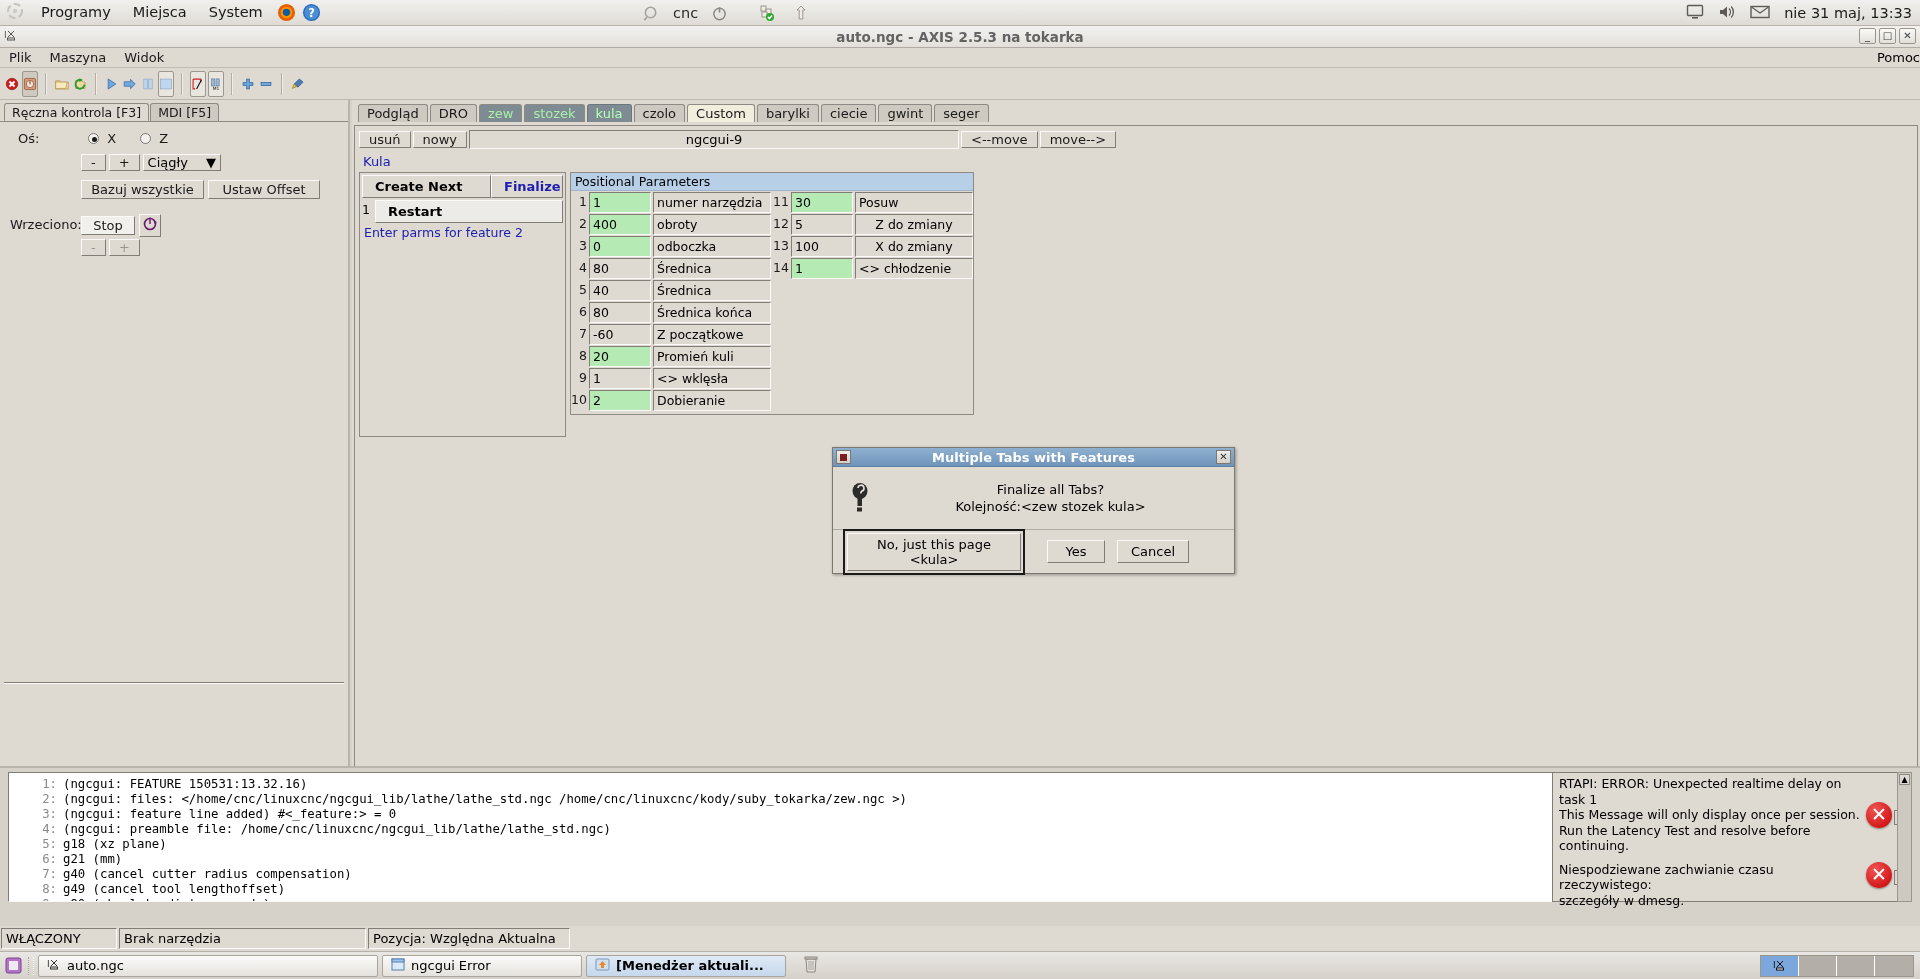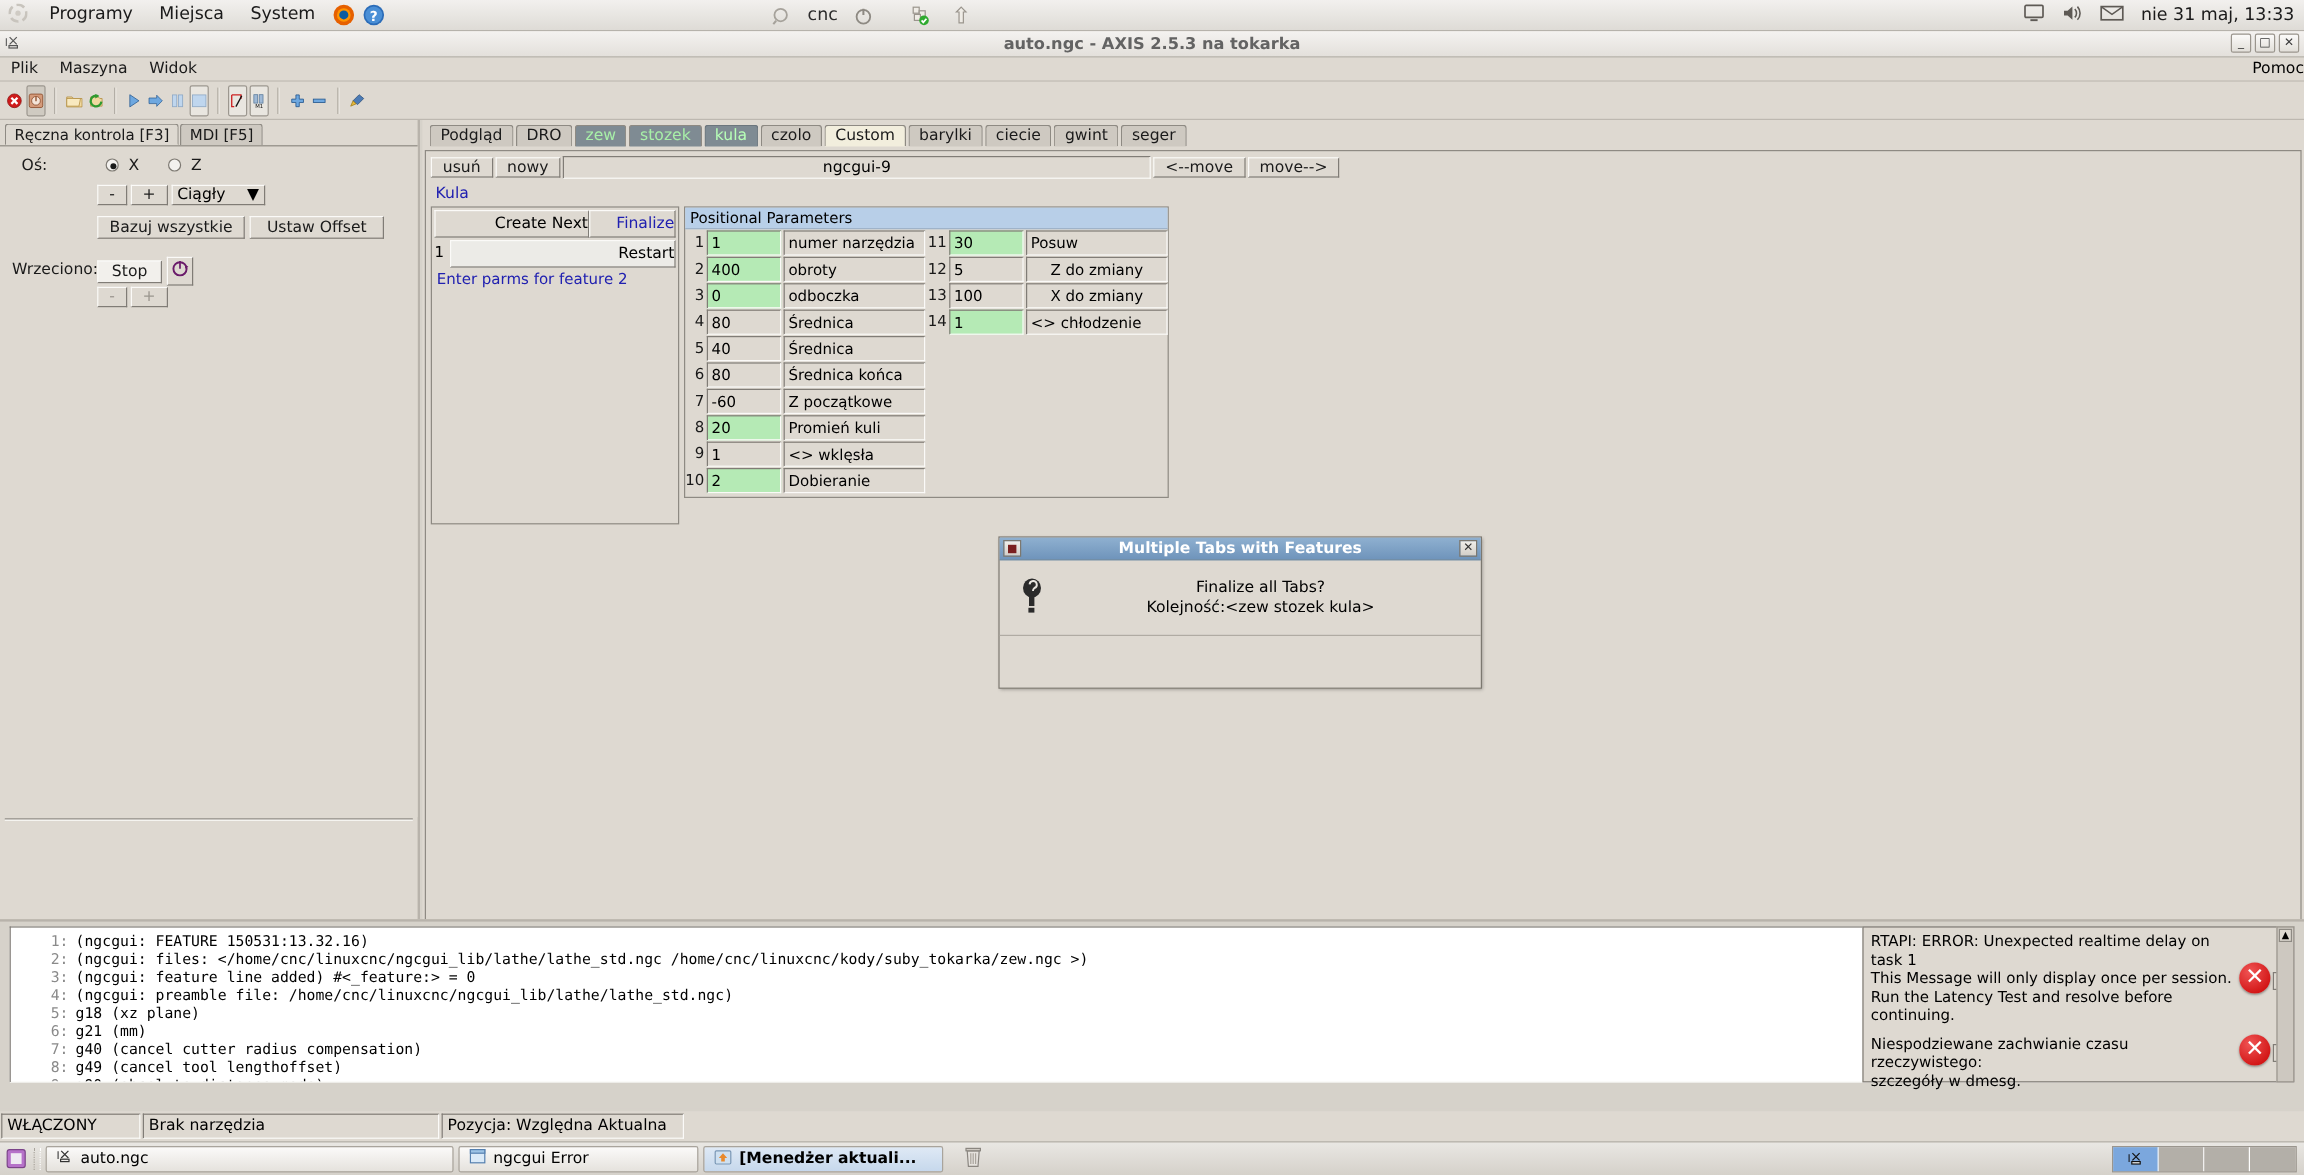--- a/index.html
+++ b/index.html
@@ -129,21 +129,21 @@
   }
   #kula-label { color: #2020b0; font-size: 13px; padding: 5px 0 3px 8px; }
   #panelrow { display: flex; padding: 0 0 0 4px; gap: 4px; align-items: flex-start; }
   #ctlbox {
     width: 207px; border: 1px solid #8e8a83; background:#ded9d1; padding: 2px;
   }
   .cbrow { display: flex; }
   .cbtn {
     border-top: 1px solid #fbfaf8; border-left: 1px solid #fbfaf8;
     border-right: 1px solid #807c76; border-bottom: 1px solid #807c76;
-    background: #ded9d1; font-size: 13px; text-align: right; padding: 3px 0;
+    background: #ded9d1; font-size: 13px; text-align: left; padding: 3px 12px; font-weight: bold;
   }
   #hintline { color:#2020b0; font-size: 12.5px; padding: 2px 2px; }
 
   #parmbox { border: 1px solid #8e8a83; background: #ded9d1; width: 404px; }
   #parmtitle { background: #b8cfe8; font-size: 12.5px; padding: 1px 4px; border-bottom: 1px solid #9fb3c9;}
   .prow { display: flex; align-items: stretch; height: 21px; margin-top: 1px; }
   .pidx { width: 18px; font-size: 12.5px; text-align: right; padding-right: 2px; line-height: 20px; color:#1a1a1a;}
   .pval {
     width: 62px; font-size: 12.5px; padding-left: 3px; line-height: 19px;
     border-top: 1px solid #807c76; border-left: 1px solid #807c76;
@@ -654,20 +654,27 @@
               <rect x="10.5" y="15" width="4.5" height="9" fill="#2b2b2b"></rect>
               <rect x="10" y="25.5" width="5" height="4" fill="#2b2b2b"></rect>
               <path d="M11 6a3 3 0 1 1 4 3c-1 .7-1.2 1.5-1.2 2.6" stroke="#e9e6e0" stroke-width="1.6" fill="none"></path>
             </svg>
         </span>
         <div id="dlg-msg">
           <div>Finalize all Tabs?</div>
           <div>Kolejność:&lt;zew stozek kula&gt;</div>
         </div>
       </div>
+      <div id="dlg-btns">
+        <span class="dbtn-wrap">
+          <span class="dbtn" style="display:block;width:174px;">No, just this page &lt;kula&gt;</span>
+        </span>
+        <span class="dbtn" style="width:58px;margin-left:10px;">Yes</span>
+        <span class="dbtn" style="width:72px;">Cancel</span>
+      </div>
     </div>
 
     <div id="cursor">
       <svg width="12" height="19" viewBox="0 0 12 19">
           <path d="M1 1l9.5 9.5H6.2l2.6 6-2.1.9-2.6-6L1 14.6z" fill="#fff" stroke="#111" stroke-width="1"></path>
         </svg>
     </div>
   </div>
 
   <div id="code-pane">

